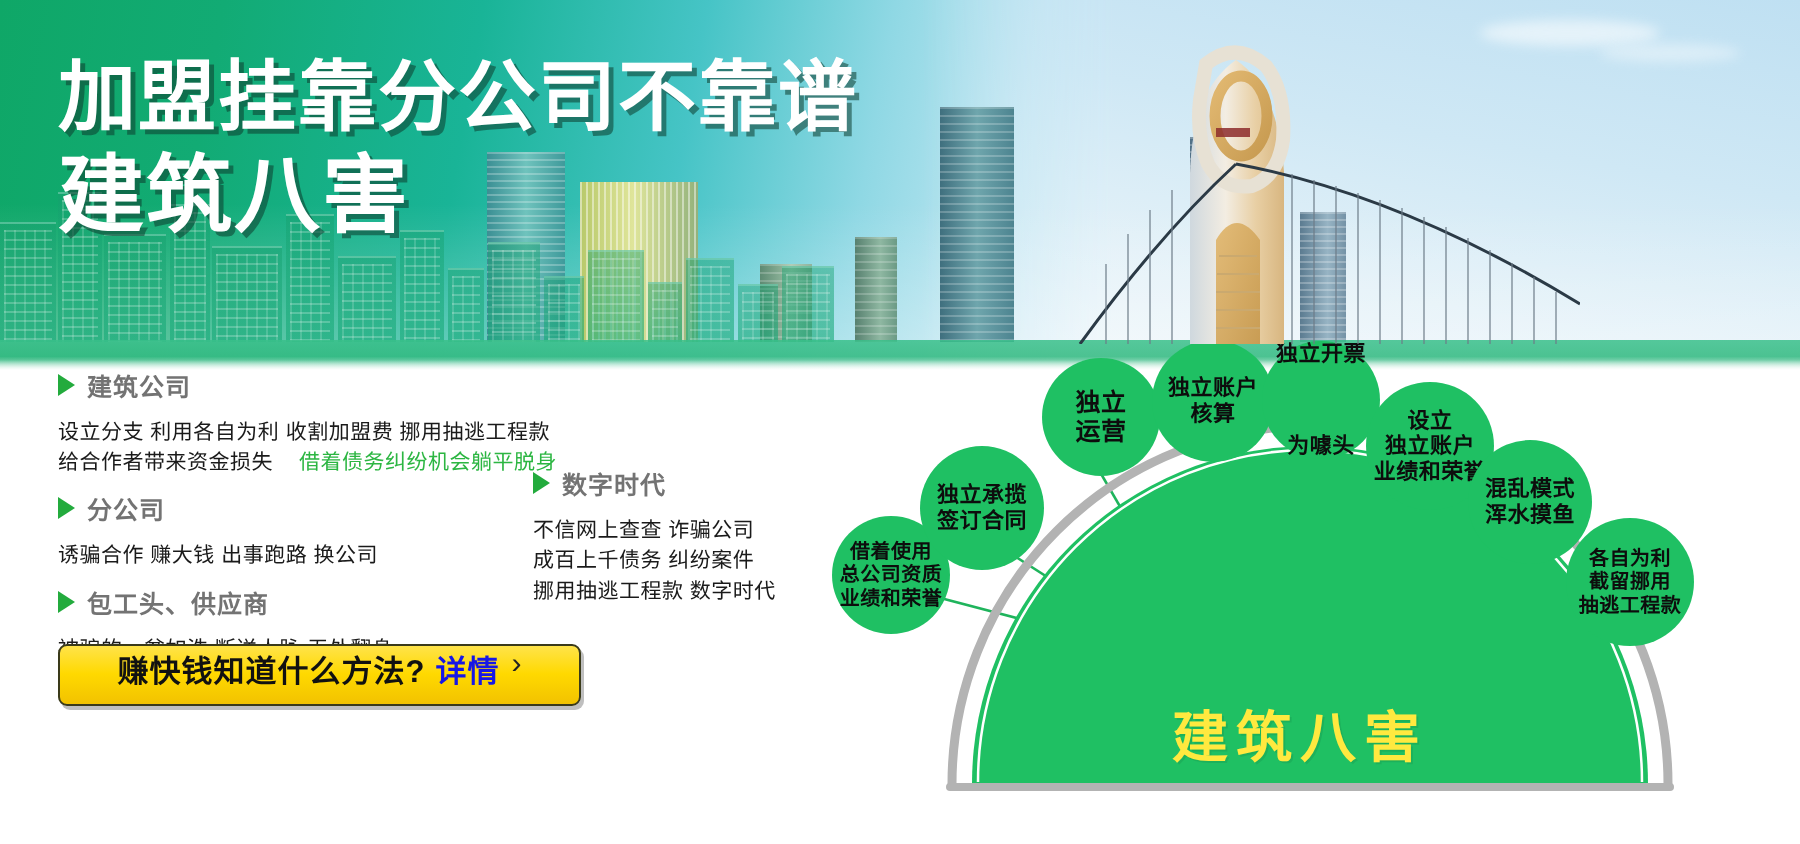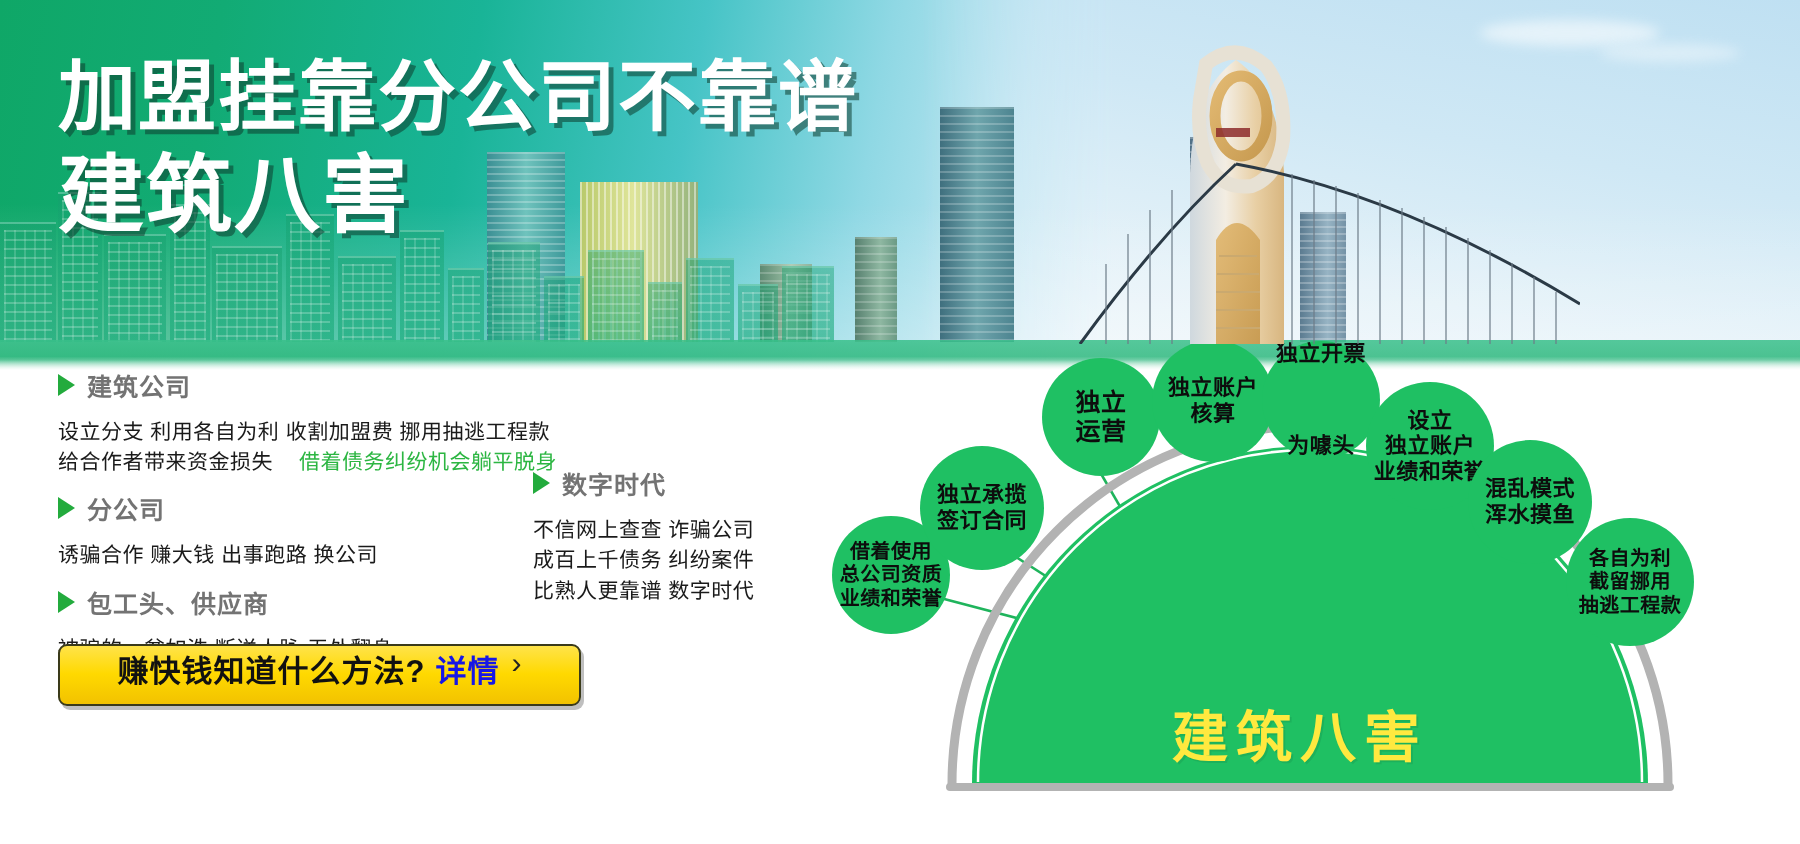--- a/index.html
+++ b/index.html
@@ -295,21 +295,21 @@
     </div>
 
     <div class="sec sec-d">
       <div class="sec-head">
         <span class="tri"></span>
         <span class="sec-title">数字时代</span>
       </div>
       <div class="sec-body">
         <div class="sec-line">不信网上查查 诈骗公司</div>
         <div class="sec-line">成百上千债务 纠纷案件</div>
-        <div class="sec-line">比熟人更靠谱 数字时代</div>
+        <div class="sec-line">挪用抽逃工程款 数字时代</div>
       </div>
     </div>
 
     <div class="cta">
       <span class="cta-main">赚快钱知道什么方法?</span>
       <span class="cta-link">详情</span>
       <span class="cta-arrow">›</span>
     </div>
   </div>
 

